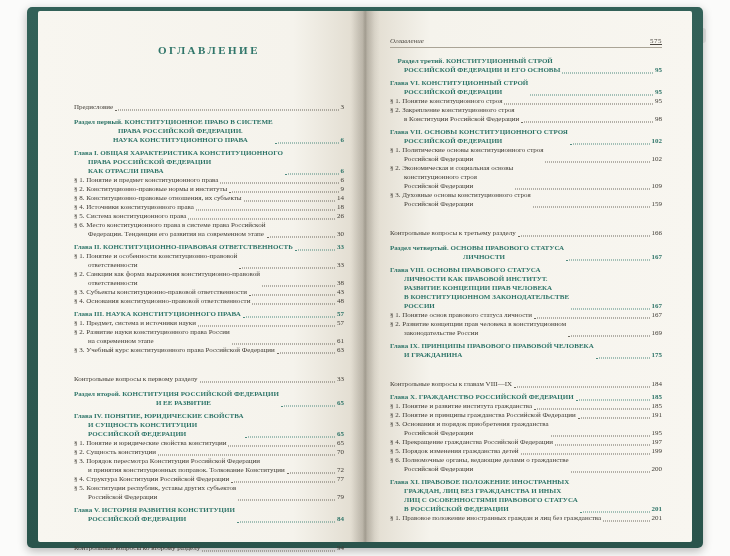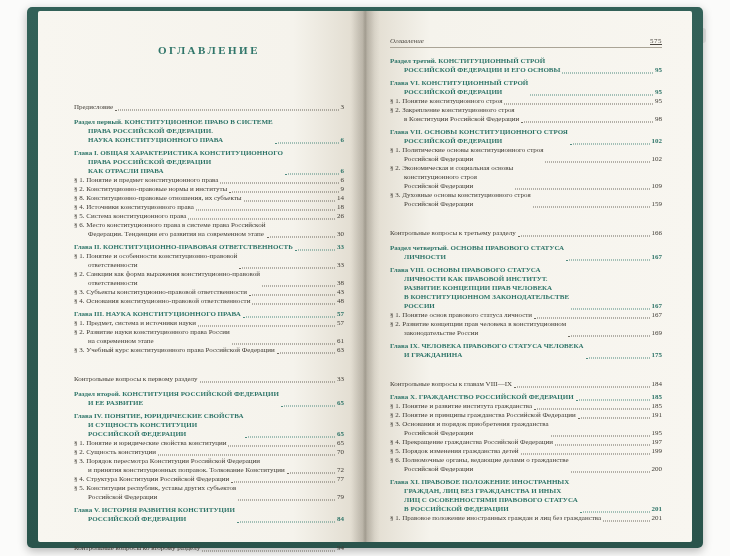--- a/index.html
+++ b/index.html
@@ -58,21 +58,21 @@
   .toc{font-size:7px;line-height:9px;color:#3f3b34;}
   .toc-row{display:flex;align-items:flex-end;}
   .toc-row .t{white-space:pre-wrap;padding-left:14px;text-indent:-14px;}
   .toc-row .dots{
     flex:1 1 auto;min-width:6px;margin:0 2px;
     border-bottom:1px dotted #6e6a60;transform:translateY(-1.5px);
   }
   .toc-row .pg{white-space:nowrap;}
 
   .toc-row.preface{margin-bottom:3px;}
-  .toc-row.section{color:#2f7569;font-weight:bold;margin-top:6px;}
+  .toc-row.section{color:#2f7569;font-weight:bold;margin-top:6px;text-align:center;}
   .toc-row.chapter{color:#2f7569;font-weight:bold;margin-top:4px;}
   .toc-row.section .dots,.toc-row.chapter .dots{border-bottom-color:#4f8a7f;}
   .toc-row.control{margin-top:20px;margin-bottom:4px;}
 </style>
 </head>
 <body>
 
 <div class="photo">
   <div class="wm wm1"></div>
   <div class="wm wm2"></div>
@@ -322,21 +322,21 @@
                 <span class="dots"></span>
                 <span class="pg">167</span>
               </div>
               <div class="toc-row para">
                 <span class="t">§ 2. Развитие концепции прав человека в конституционном
 законодательстве России</span>
                 <span class="dots"></span>
                 <span class="pg">169</span>
               </div>
               <div class="toc-row chapter">
-                <span class="t">Глава IX. ЧЕЛОВЕКА ПРАВОВОГО СТАТУСА ЧЕЛОВЕКА
+                <span class="t">Глава IX. ПРИНЦИПЫ ПРАВОВОГО ПРАВОВОЙ ЧЕЛОВЕКА
 И ГРАЖДАНИНА</span>
                 <span class="dots"></span>
                 <span class="pg">175</span>
               </div>
               <div class="toc-row control">
                 <span class="t">Контрольные вопросы к главам VIII—IX</span>
                 <span class="dots"></span>
                 <span class="pg">184</span>
               </div>
               <div class="toc-row chapter">

